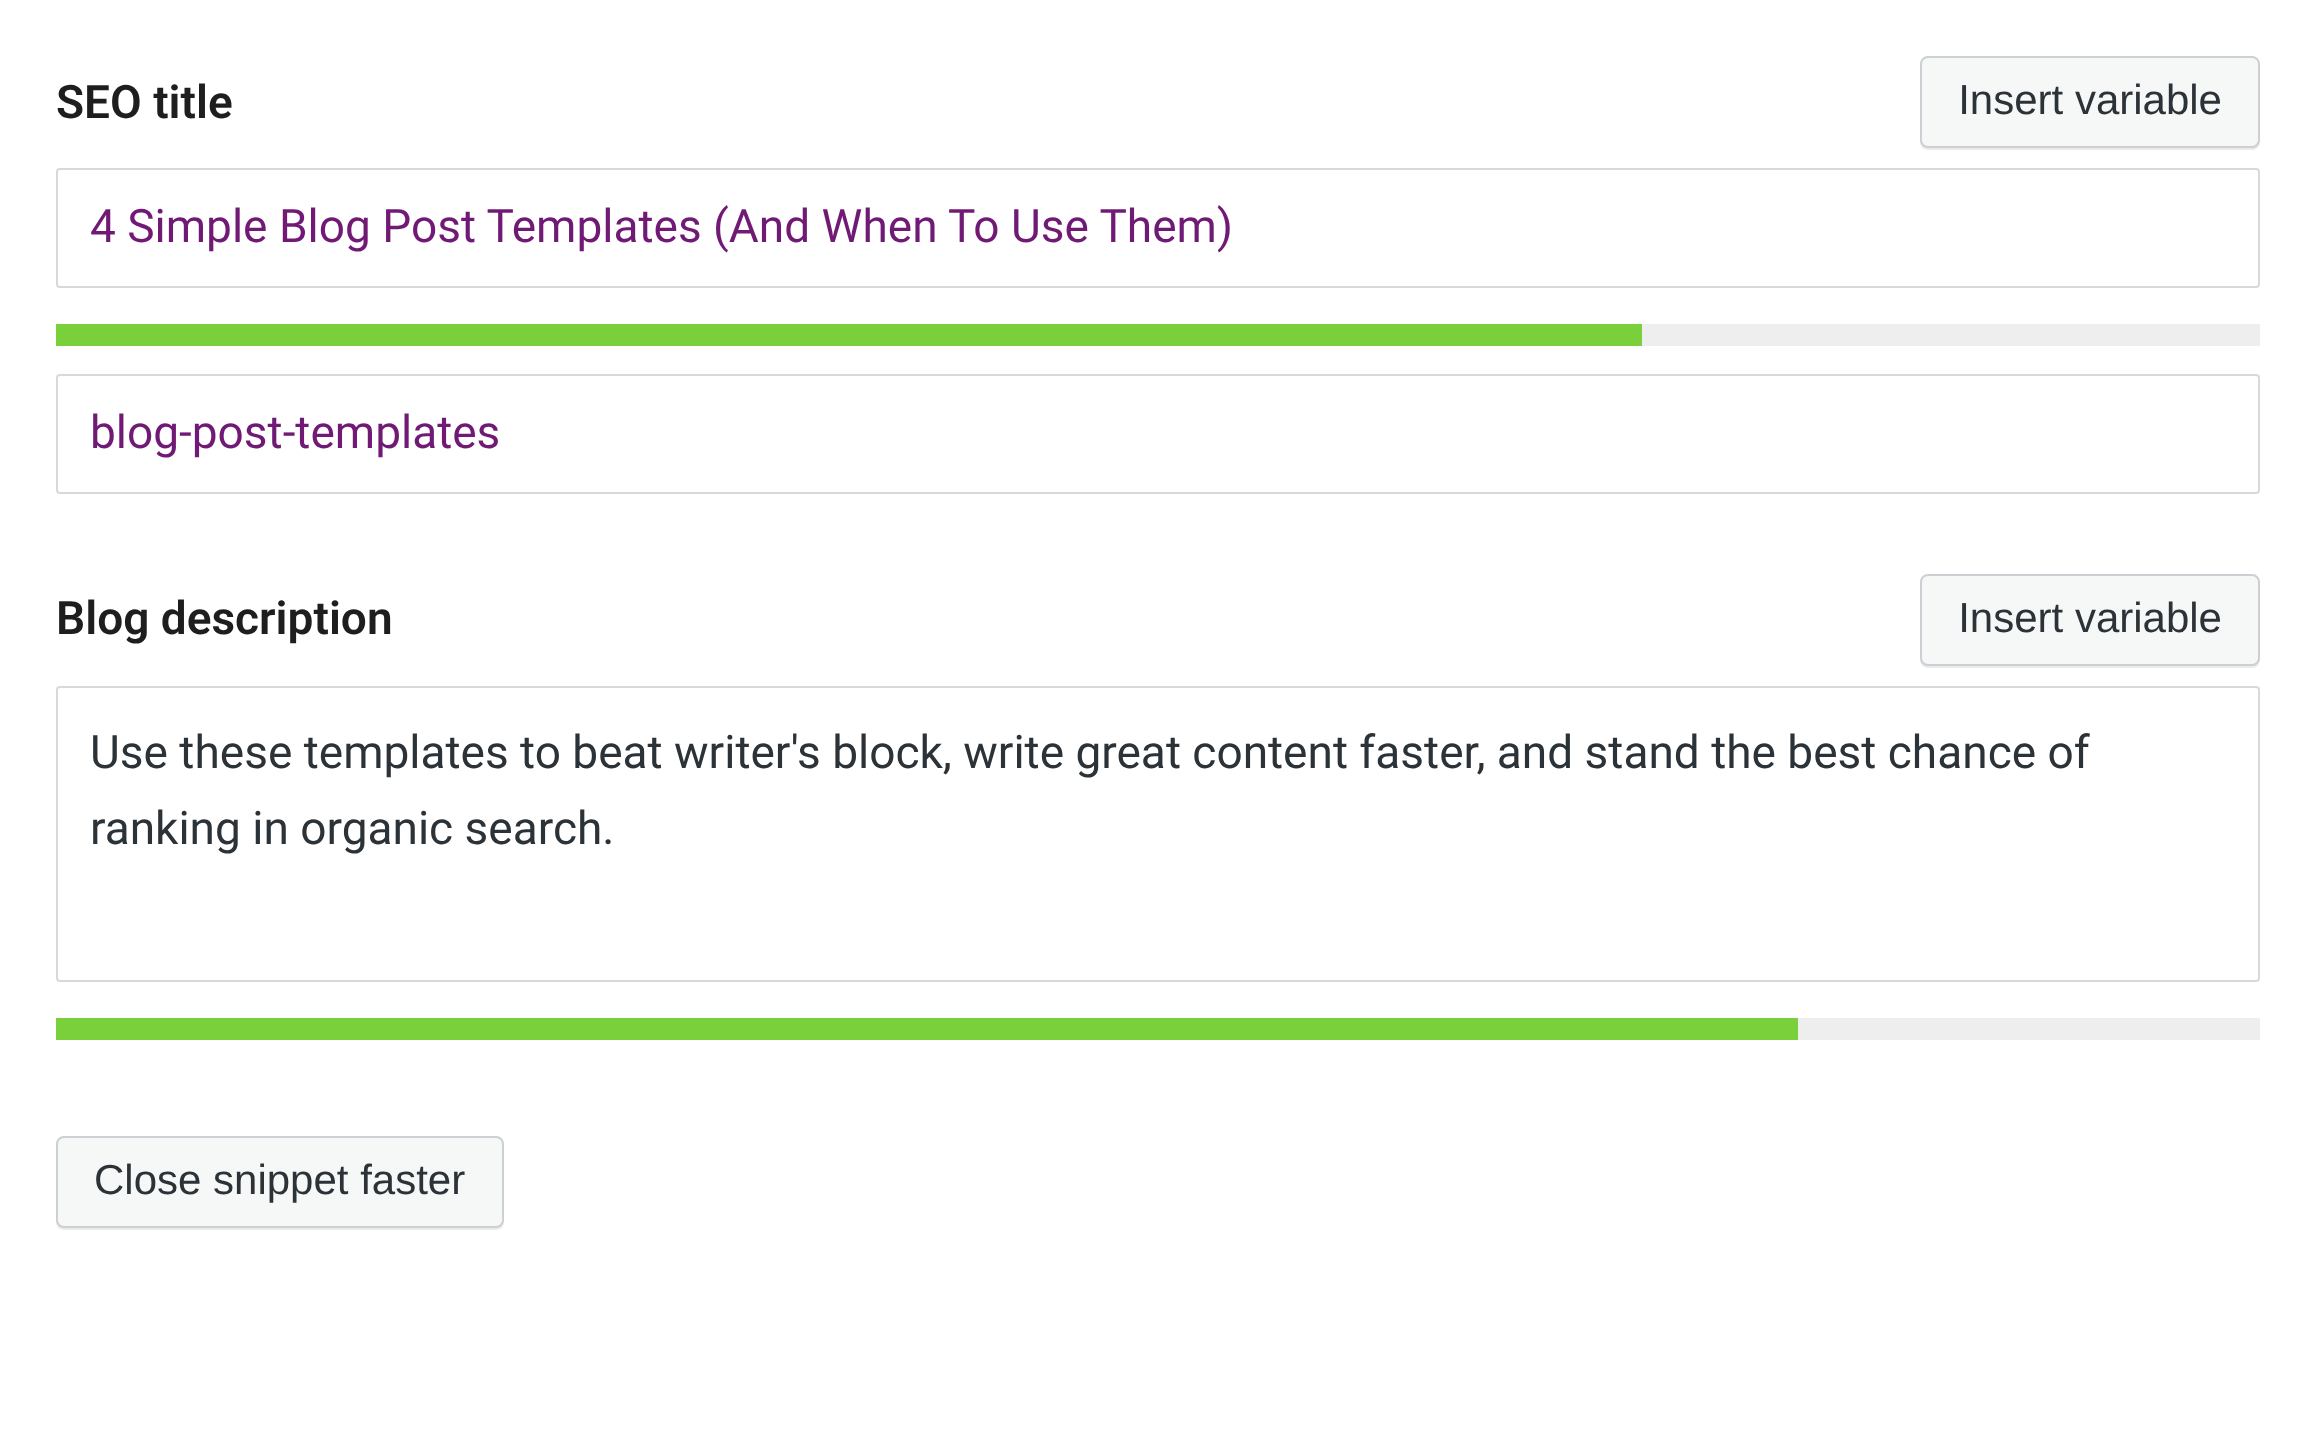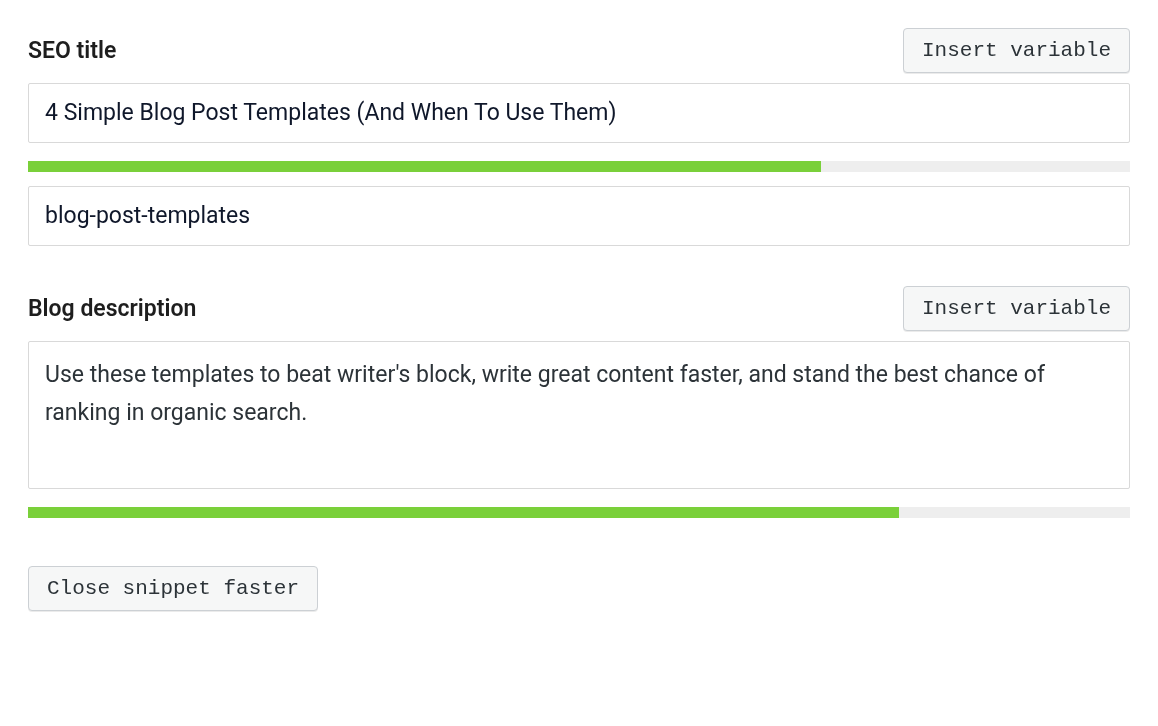--- a/index.html
+++ b/index.html
@@ -27,29 +27,29 @@
     }
     .btn {
       background: #f6f7f7;
       border: 1px solid #ccd0d4;
       border-radius: 4px;
       color: #2c3338;
       font-size: 21px;
       padding: 10px 18px;
       cursor: pointer;
       box-shadow: 0 1px 0 rgba(0,0,0,0.08);
-      font-family: Liberation Mono, monospace;
+      font-family: Liberation Sans, sans-serif;
     }
     .text-input {
       width: 100%;
       border: 1px solid #d9d9d9;
       border-radius: 2px;
       padding: 14px 16px;
       font-size: 23px;
-      color: #0f172a;
+      color: #701a75;
       font-family: inherit;
       background: #ffffff;
       line-height: 1.3;
     }
     .textarea-input {
       width: 100%;
       border: 1px solid #d9d9d9;
       border-radius: 2px;
       padding: 14px 16px;
       font-size: 23px;

